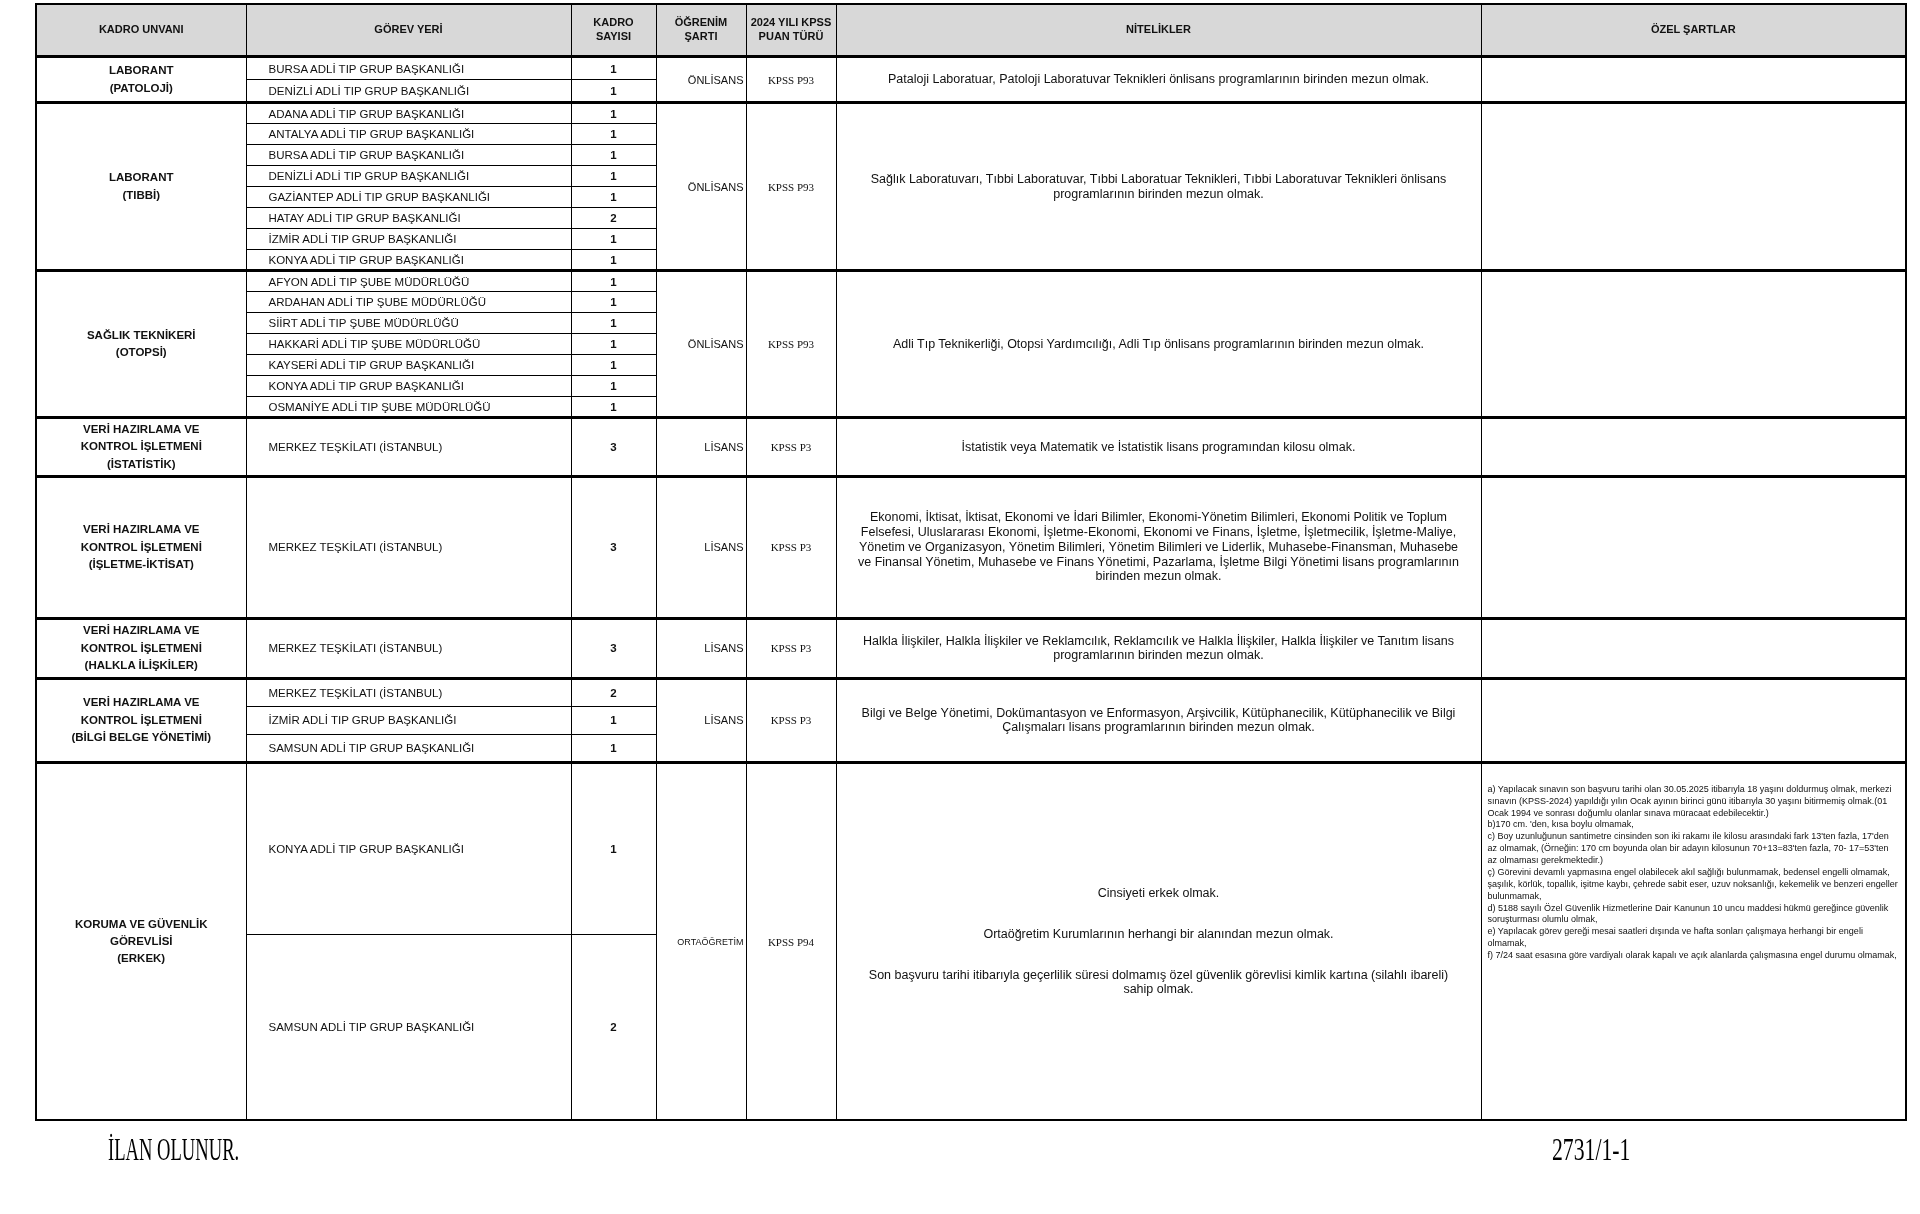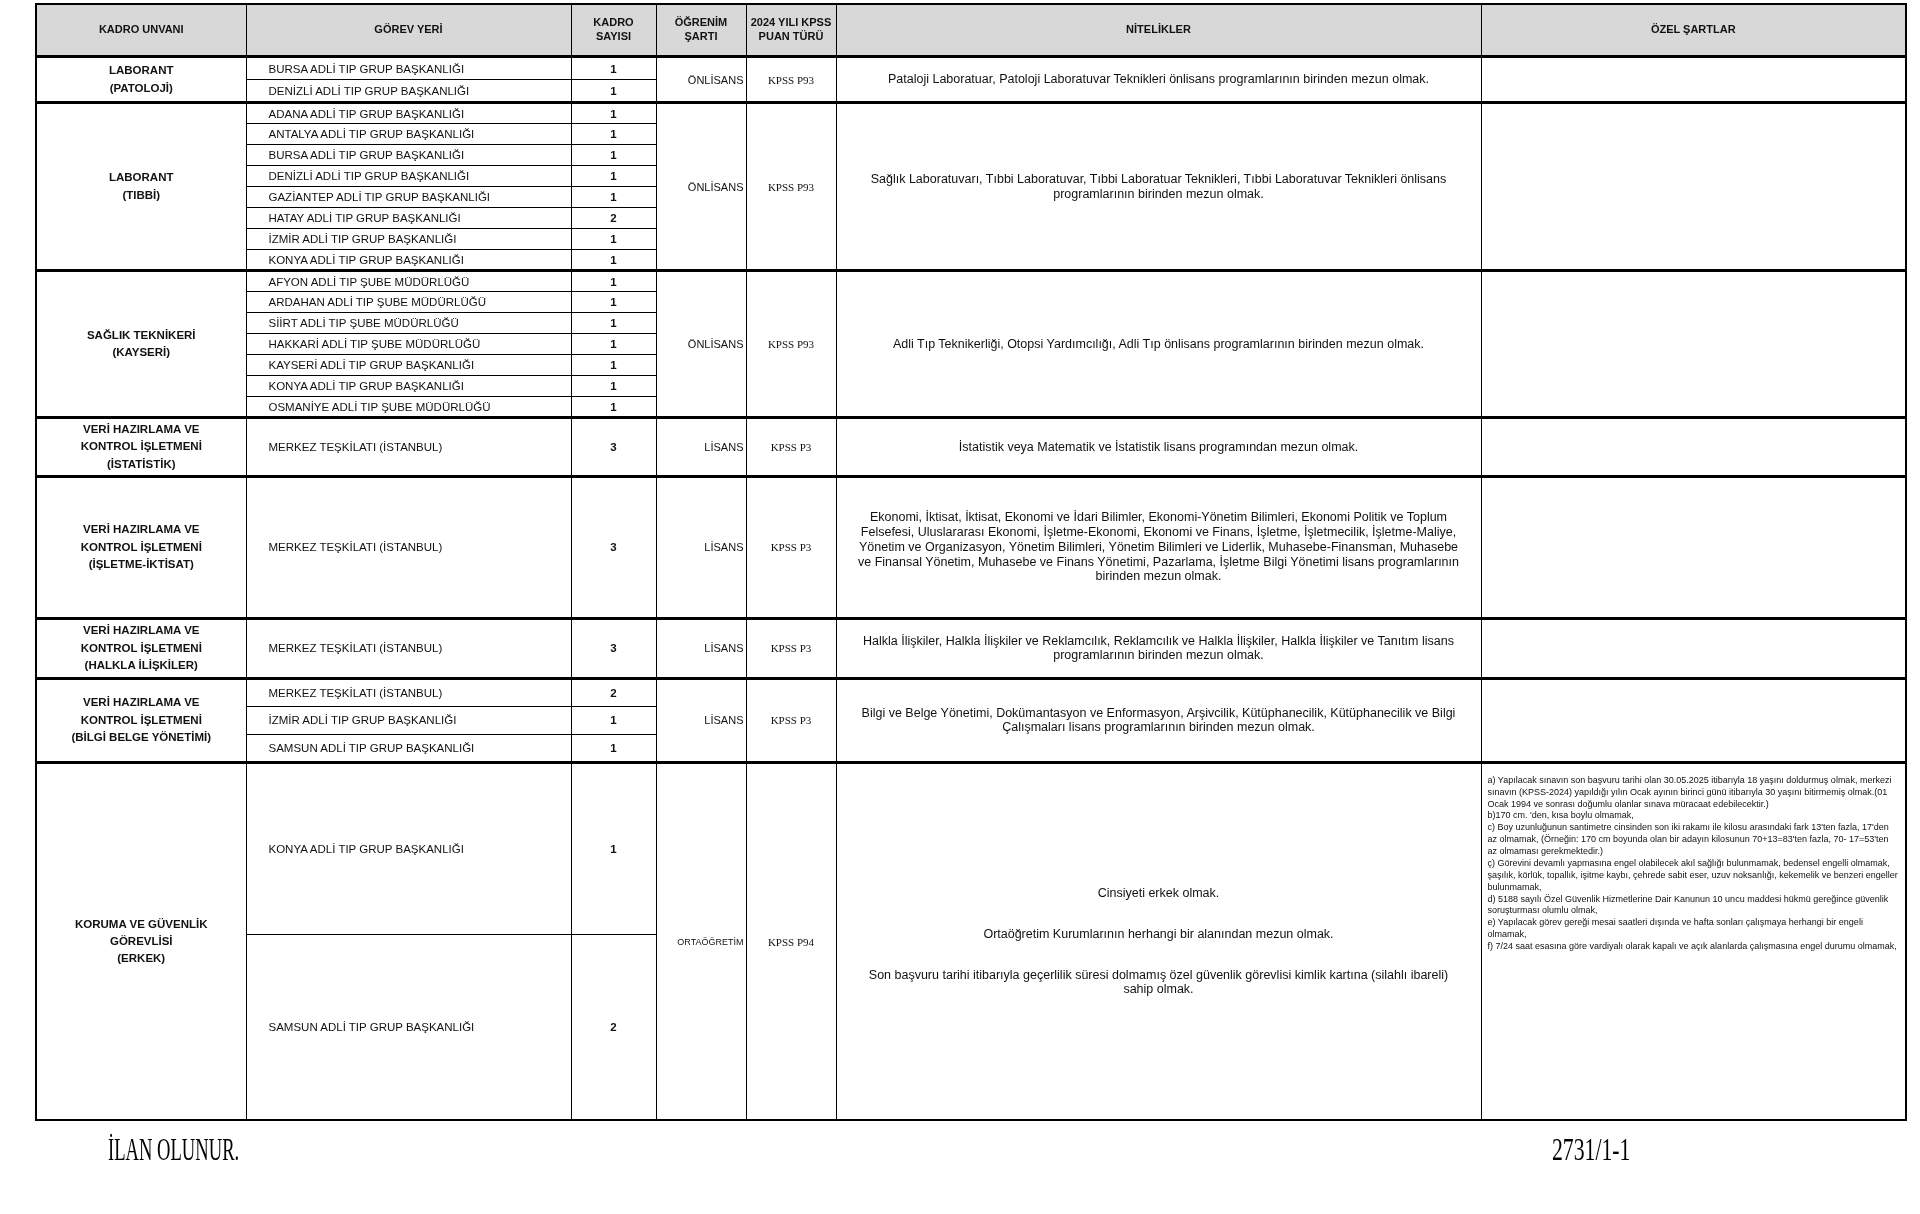--- a/index.html
+++ b/index.html
@@ -30,21 +30,21 @@
   }
   td { font-size:11.5px; vertical-align:middle; }
   td.unvan  { font-weight:bold; text-align:center; line-height:1.5; padding:2px 4px;margin-top:22px; }
   td.gy     { text-align:left; font-weight:normal; padding:1px 22px; }
   td.ks     { text-align:center; font-weight:bold; }
   td.og     { text-align:right; font-size:11px; padding:0 2px;margin-left:12px; }
   td.og.og-small { font-size:9px; letter-spacing:0;padding-left:20px; }
   td.kp     { text-align:center; font-size:11px;font-family:Liberation Serif, serif; }
   td.nt     { text-align:center; font-size:12.5px; line-height:1.18; padding:4px 17px; }
   td.nt .para + .para { margin-top:26px; }
-  td.oz     { vertical-align:top; text-align:left; font-size:9px; line-height:1.32; padding:11px 6px; }
+  td.oz     { vertical-align:top; text-align:left; font-size:9px; line-height:1.32; padding:20px 6px; }
   tr.group-start > th, tr.group-start > td { border-top:3px solid #000; }
 
   .footer-left {
     position:absolute; left:108px; top:1132px;
     font-family:"Liberation Serif","DejaVu Serif",serif;
     font-size:31px; color:#000;
     transform:scaleX(0.60); transform-origin:left top;
     white-space:nowrap;
   }
   .footer-right {
@@ -138,21 +138,21 @@
           <td class="gy">İZMİR ADLİ TIP GRUP BAŞKANLIĞI</td>
           <td class="ks">1</td>
         </tr>
         <tr style="height: 21px;">
           <td class="gy">KONYA ADLİ TIP GRUP BAŞKANLIĞI</td>
           <td class="ks">1</td>
         </tr>
         <tr class="group-start" style="height: 21px;">
           <td class="unvan" rowspan="7">
             <div>SAĞLIK TEKNİKERİ</div>
-            <div>(KAYSERİ)</div>
+            <div>(OTOPSİ)</div>
           </td>
           <td class="gy">AFYON ADLİ TIP ŞUBE MÜDÜRLÜĞÜ</td>
           <td class="ks">1</td>
           <td class="og" rowspan="7">ÖNLİSANS</td>
           <td class="kp" rowspan="7">KPSS P93</td>
           <td class="nt" rowspan="7">
             <div class="para">Adli Tıp Teknikerliği, Otopsi Yardımcılığı, Adli Tıp önlisans programlarının birinden mezun olmak.</div>
           </td>
           <td class="oz" rowspan="7"></td>
         </tr>
@@ -184,21 +184,21 @@
           <td class="unvan" rowspan="1">
             <div>VERİ HAZIRLAMA VE</div>
             <div>KONTROL İŞLETMENİ</div>
             <div>(İSTATİSTİK)</div>
           </td>
           <td class="gy">MERKEZ TEŞKİLATI (İSTANBUL)</td>
           <td class="ks">3</td>
           <td class="og" rowspan="1">LİSANS</td>
           <td class="kp" rowspan="1">KPSS P3</td>
           <td class="nt" rowspan="1">
-            <div class="para">İstatistik veya Matematik ve İstatistik lisans programından mezun olmak.</div>
+            <div class="para">İstatistik veya Matematik ve İstatistik lisans programından kilosu olmak.</div>
           </td>
           <td class="oz" rowspan="1"></td>
         </tr>
         <tr class="group-start" style="height: 142px;">
           <td class="unvan" rowspan="1">
             <div>VERİ HAZIRLAMA VE</div>
             <div>KONTROL İŞLETMENİ</div>
             <div>(İŞLETME-İKTİSAT)</div>
           </td>
           <td class="gy">MERKEZ TEŞKİLATI (İSTANBUL)</td>

